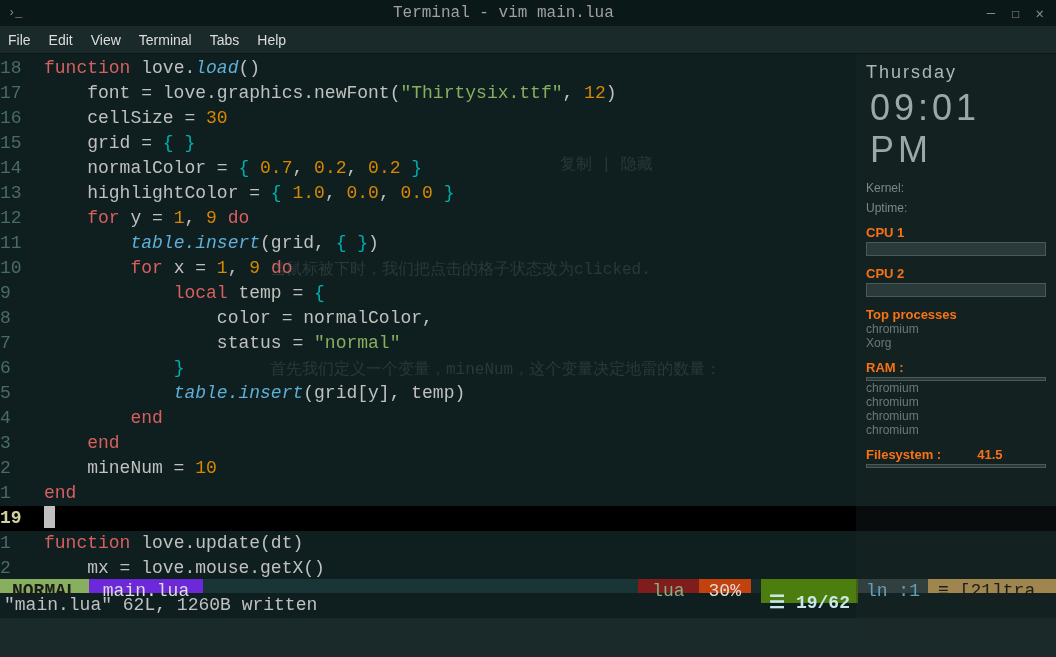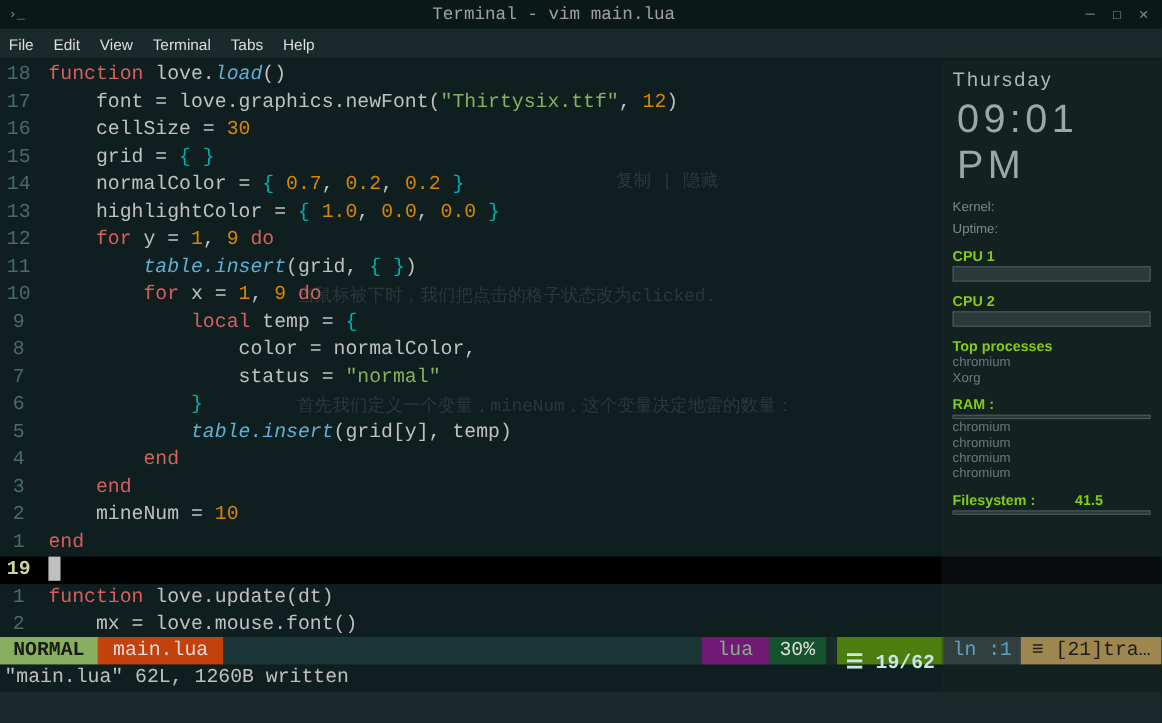--- a/index.html
+++ b/index.html
@@ -63,21 +63,21 @@
 .code-area {
   padding-top: 2px;
 }
 .code-line {
   display: flex;
   height: 25px;
   line-height: 25px;
 }
 .lineno {
   width: 44px;
-  text-align: center;
+  text-align: left;
   padding-right: 10px;
   color: #4a6a6a;
   font-size: 18px;
 }
 .lineno.current { color: #d0d0a0; font-weight: bold; }
 .code-content {
   white-space: pre;
   font-size: 18px;
 }
 .code-line.cursor-line {
@@ -89,47 +89,47 @@
   display: inline-block;
   height: 22px;
 }
 .kw { color: #d75f5f; }
 .fn { color: #5fafd7; font-style: italic; }
 .num { color: #d78700; }
 .str { color: #87af5f; }
 .punct { color: #00afaf; }
 .norm { color: #c0c0c0; }
 .statusbar {
-  height: 25px;
+  height: 14px;
   display: flex;
   font-size: 18px;
   line-height: 25px;
 }
 .status-mode {
   background: #87af5f;
   color: #1a1a1a;
   font-weight: bold;
   padding: 0 12px;
 }
 .status-file {
-  background: #c2410c;
+  background: #6d28d9;
   color: #ddd;
   padding: 0 14px;
 }
 .status-spacer {
   flex: 1;
   background: #1a3535;
 }
 .status-ft {
-  background: #701a75;
+  background: #7f1d1d;
   color: #87af87;
   padding: 0 14px;
 }
 .status-pct {
-  background: #14532d;
+  background: #c2410c;
   color: #ddd;
   padding: 0 10px;
 }
 .status-pos {
   background: #4d7c0f;
   color: #c8e8e8;
   padding: 12px 8px;
   font-weight: bold;
   margin-left: 10px;
 }
@@ -160,21 +160,21 @@
   background: rgba(30,40,40,0.3);
   padding: 8px 10px;
   font-size: 14px;
   color: #8a9a9a;
   font-family: sans-serif;
   pointer-events: none;
 }
 .conky-day { font-size: 18px; color: #aab8b8; letter-spacing: 2px; }
 .conky-time { font-size: 36px; color: #9aa8a8; letter-spacing: 4px; margin: 4px 4px 10px; }
 .conky-label { font-size: 12px; color: #7a8a8a; margin-top: 6px; }
-.conky-section { font-size: 13px; color: #84cc16; margin-top: 10px; font-weight: bold; }
+.conky-section { font-size: 13px; color: #f97316; margin-top: 10px; font-weight: bold; }
 .conky-bar { height: 14px; background: #2a3a3a; margin-top: 2px; border: 1px solid #4a5a5a; }
 .conky-proc { font-size: 12px; color: #6a7a7a; }
 .ghost-text {
   position: absolute;
   color: rgba(120,130,130,0.25);
   font-size: 16px;
   pointer-events: none;
 }
 </style>
 </head>
@@ -279,21 +279,21 @@
       <div class="code-line cursor-line">
         <span class="lineno current">19</span>
         <span class="code-content"><span class="cursor"></span></span>
       </div>
       <div class="code-line">
         <span class="lineno">1</span>
         <span class="code-content"><span class="kw">function</span><span class="norm"> love.update(dt)</span></span>
       </div>
       <div class="code-line">
         <span class="lineno">2</span>
-        <span class="code-content"><span class="norm">    mx = love.mouse.font()</span></span>
+        <span class="code-content"><span class="norm">    mx = love.mouse.getX()</span></span>
       </div>
     </div>
 </div>
 
 <div class="statusbar">
   <div class="status-mode">NORMAL</div>
   <div class="status-file">main.lua</div>
   <div class="status-spacer"></div>
   <div class="status-ft">lua</div>
   <div class="status-pct">30%</div>

